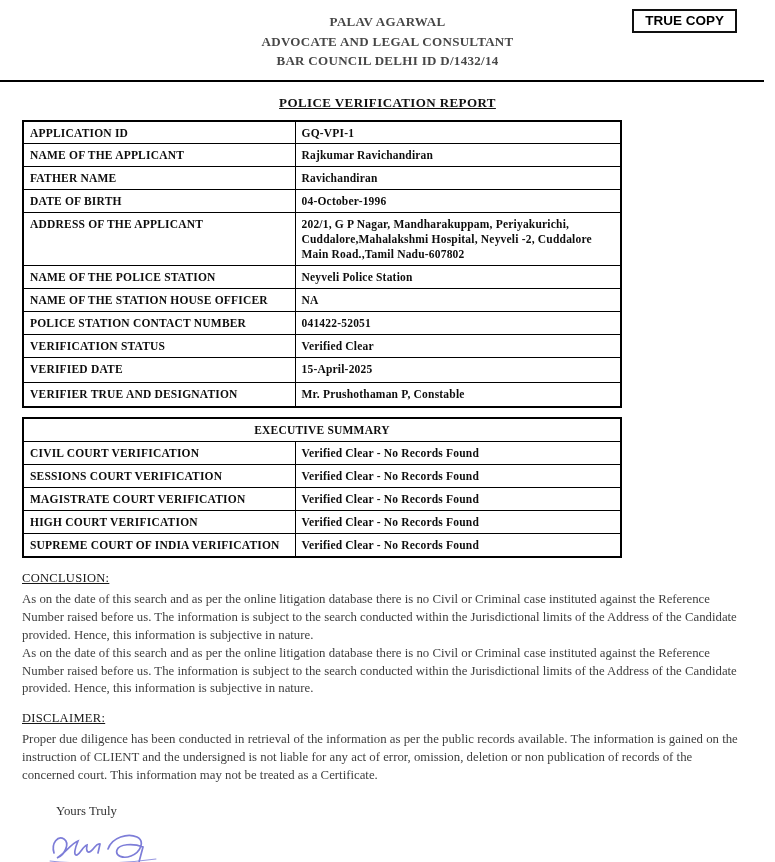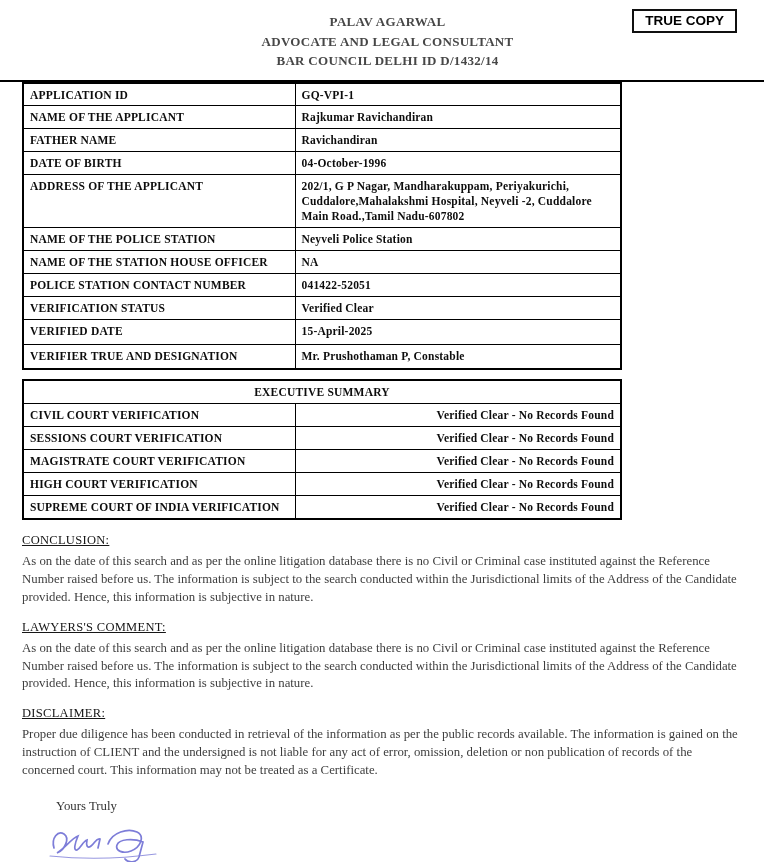--- a/index.html
+++ b/index.html
@@ -38,21 +38,21 @@
     font-size: 11.5px; font-weight: bold;
     padding: 4px 6px 3px; line-height: 1.3;
     vertical-align: top; color: #0d0d0d;
     letter-spacing: .2px;
   }
   col.lbl { width: 272px; }
   td.tall { height: 52px; }
   td.roomy { height: 25px; }
   .exec-wrap { margin-top: 9px; }
   .exec-head { text-align: center; letter-spacing: .4px; }
-  td.centered { text-align: right; }
+  td.centered { text-align: left; }
 
   
   .sections { width: 722px; margin-left: 22px; }
   .sec-head { font-size: 12.5px; font-weight: normal; text-decoration: underline; color: #161616; margin: 13px 0 5px; letter-spacing: .3px; }
   .sec-body { font-size: 12.8px; color: #3e3e3e; line-height: 1.4; }
 
   
   .yours { margin: 19px 0 0 56px; font-size: 12.8px; color: #333; }
   .signature { margin: 4px 0 0 44px; }
 </style>
@@ -62,20 +62,23 @@
 <div class="page">
 
   <div class="letterhead">
     <div>PALAV AGARWAL</div>
     <div>ADVOCATE AND LEGAL CONSULTANT</div>
     <div>BAR COUNCIL DELHI ID D/1432/14</div>
   </div>
   <div class="true-copy">TRUE COPY</div>
   <hr class="head-rule">
 
+  <div class="report-title">
+    <span>POLICE VERIFICATION REPORT</span>
+  </div>
 
   <table class="grid">
     <colgroup>
         <col class="lbl">
         <col>
       </colgroup>
     <tbody>
       <tr>
         <td>APPLICATION ID</td>
         <td>GQ-VPI-1</td>
@@ -154,21 +157,20 @@
           <td class="centered">Verified Clear - No Records Found</td>
         </tr>
       </tbody>
     </table>
   </div>
 
   <div class="sections">
     <div class="sec-head">CONCLUSION:</div>
     <div class="sec-body">As on the date of this search and as per the online litigation database there is no Civil or Criminal case instituted against the Reference Number raised before us. The information is subject to the search conducted within the Jurisdictional limits of the Address of the Candidate provided. Hence, this information is subjective in nature.</div>
 
-    <div class="sec-head">LAWYERS'S COMMENT:</div>
     <div class="sec-body">As on the date of this search and as per the online litigation database there is no Civil or Criminal case instituted against the Reference Number raised before us. The information is subject to the search conducted within the Jurisdictional limits of the Address of the Candidate provided. Hence, this information is subjective in nature.</div>
 
     <div class="sec-head">DISCLAIMER:</div>
     <div class="sec-body">Proper due diligence has been conducted in retrieval of the information as per the public records available. The information is gained on the instruction of CLIENT and the undersigned is not liable for any act of error, omission, deletion or non publication of records of the concerned court. This information may not be treated as a Certificate.</div>
   </div>
 
   <div class="yours">Yours Truly</div>
 
   <div class="signature">
     <svg width="130" height="44" viewBox="0 0 130 44">

